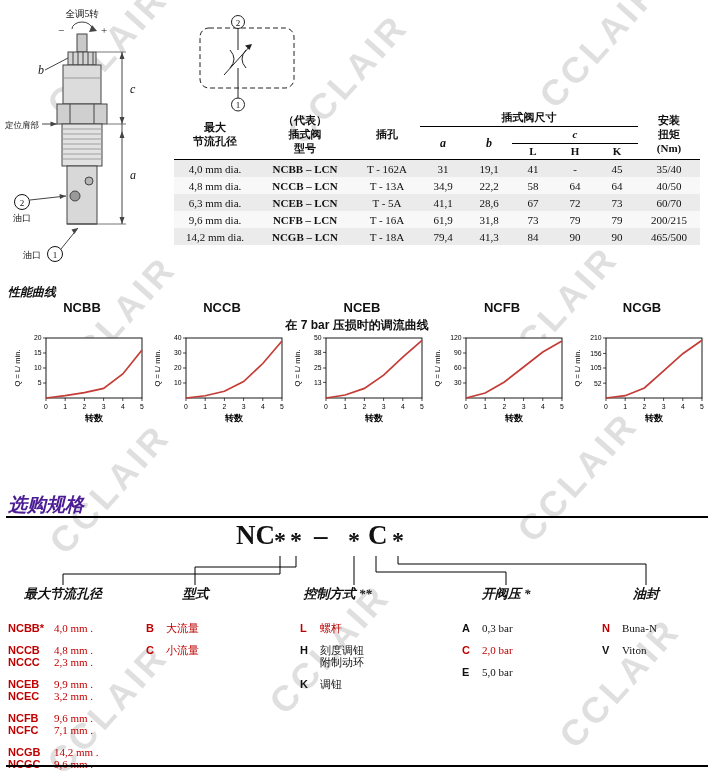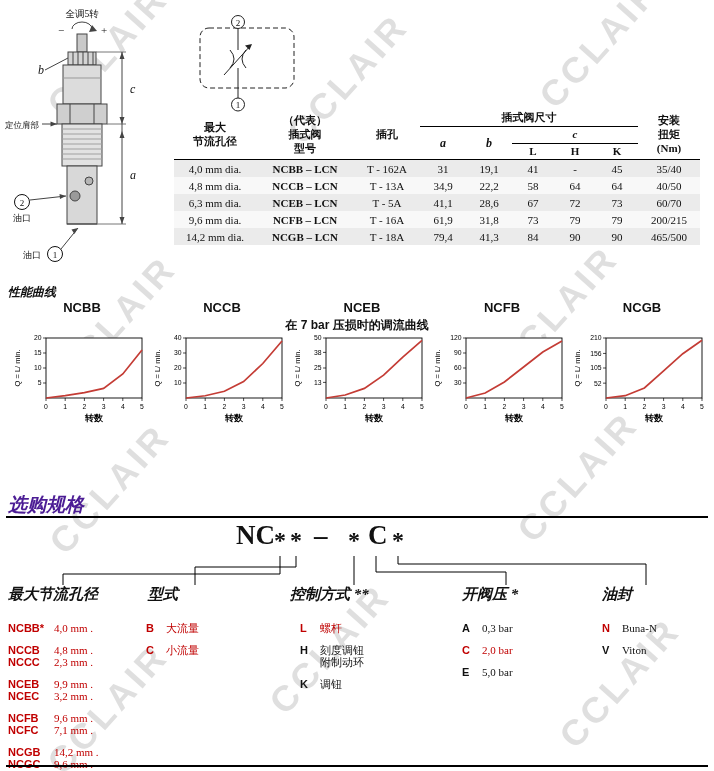--- a/index.html
+++ b/index.html
@@ -34,21 +34,21 @@
   .order-title{position:absolute;left:8px;top:492px;font-weight:bold;font-style:italic;
                font-size:19px;color:#4c1d95}
   .rule{position:absolute;left:6px;width:702px;height:2px;background:#000}
   .rule-top{top:516px}
   .rule-bottom{top:765px}
   .code-row{position:absolute;left:0;top:520px;width:714px;height:36px;
             font-family:Liberation Serif, serif;font-weight:bold;font-size:27px}
   .cp{position:absolute;top:0}
   .cp.star{font-size:24px;top:7px}
   .tree-svg{position:absolute;left:0;top:0;pointer-events:none}
-  .ohead{position:absolute;top:585px;text-align:left;font-weight:bold;font-style:italic;font-size:15px}
+  .ohead{position:absolute;top:585px;text-align:center;font-weight:bold;font-style:italic;font-size:13px}
   .ocol{position:absolute;top:622px;font-size:11px}
   .ogroup{margin-bottom:10px}
   .oline{line-height:12px;display:flex}
   .ocode{font-family:"Liberation Sans",sans-serif;font-weight:bold;flex:0 0 auto;margin-right:4px}
   .ocol[data-col="0"] .ocode{width:44px;margin-right:2px}
   .ocol[data-col="1"] .ocode,.ocol[data-col="2"] .ocode,.ocol[data-col="3"] .ocode,
   .ocol[data-col="4"] .ocode{width:16px}
   .oval{white-space:pre-line}
   .red{color:#c00000}
 </style>

